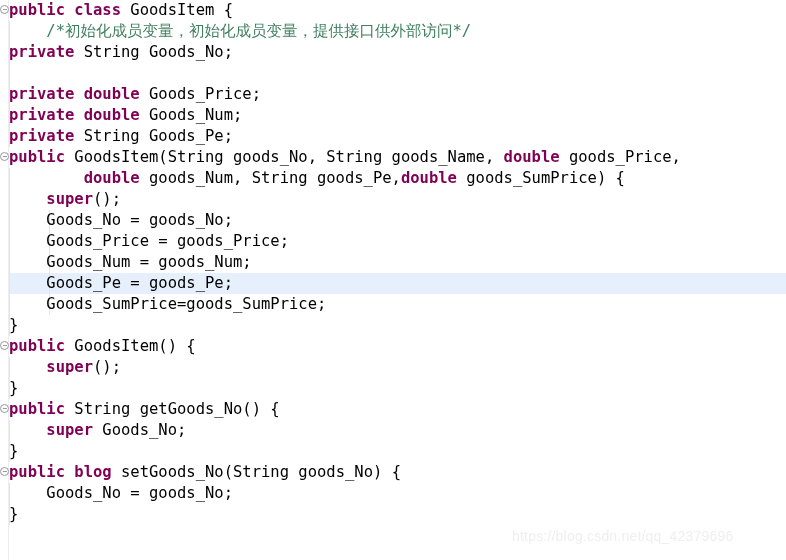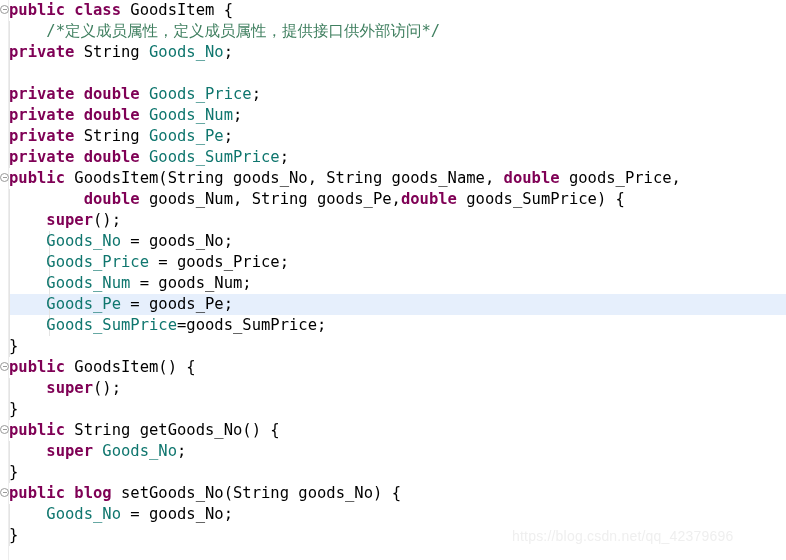--- a/index.html
+++ b/index.html
@@ -91,21 +91,21 @@
     position: absolute;
     top: 0;
     width: 1px;
     height: 21px;
     background: #e4e4e4;
     z-index: 1;
   }
 
   
   .kw   { color: #7f0055; font-weight: bold; }
-  .fld  { color: #0f766e; }
+  .fld  { color: #000000; }
   .cmt  { color: #3f7f5f; }
   .pln  { color: #000000; }
 
   
   #watermark {
     position: absolute;
     left: 512px;
     top: 528px;
     font-family: "Liberation Sans", sans-serif;
     font-size: 14px;
@@ -117,27 +117,26 @@
 </style>
 </head>
 <body>
 
 <div id="editor">
 
   <div id="gutter"></div>
 
   <div id="code-area">
       <div class="line"><div class="fold-marker"></div><div class="line-text"><span class="kw">public</span><span class="pln"> </span><span class="kw">class</span><span class="pln"> GoodsItem {</span></div></div>
-      <div class="line"><div class="indent-guide" style="left: 9px;"></div><div class="line-text"><span class="cmt">    /*定义成员属性，定义成员属性，提供接口供外部访问*/</span></div></div>
+      <div class="line"><div class="indent-guide" style="left: 9px;"></div><div class="line-text"><span class="cmt">    /*初始化成员变量，初始化成员变量，提供接口供外部访问*/</span></div></div>
       <div class="line"><div class="indent-guide" style="left: 9px;"></div><div class="line-text"><span class="kw">private</span><span class="pln"> String </span><span class="fld">Goods_No</span><span class="pln">;</span></div></div>
       <div class="line"><div class="indent-guide" style="left: 9px;"></div></div>
       <div class="line"><div class="indent-guide" style="left: 9px;"></div><div class="line-text"><span class="kw">private</span><span class="pln"> </span><span class="kw">double</span><span class="pln"> </span><span class="fld">Goods_Price</span><span class="pln">;</span></div></div>
       <div class="line"><div class="indent-guide" style="left: 9px;"></div><div class="line-text"><span class="kw">private</span><span class="pln"> </span><span class="kw">double</span><span class="pln"> </span><span class="fld">Goods_Num</span><span class="pln">;</span></div></div>
       <div class="line"><div class="indent-guide" style="left: 9px;"></div><div class="line-text"><span class="kw">private</span><span class="pln"> String </span><span class="fld">Goods_Pe</span><span class="pln">;</span></div></div>
-      <div class="line"><div class="indent-guide" style="left: 9px;"></div><div class="line-text"><span class="kw">private</span><span class="pln"> </span><span class="kw">double</span><span class="pln"> </span><span class="fld">Goods_SumPrice</span><span class="pln">;</span></div></div>
       <div class="line"><div class="fold-marker"></div><div class="line-text"><span class="kw">public</span><span class="pln"> GoodsItem(String goods_No, String goods_Name, </span><span class="kw">double</span><span class="pln"> goods_Price,</span></div></div>
       <div class="line"><div class="indent-guide" style="left: 9px;"></div><div class="line-text"><span class="pln">        </span><span class="kw">double</span><span class="pln"> goods_Num, String goods_Pe,</span><span class="kw">double</span><span class="pln"> goods_SumPrice) {</span></div></div>
       <div class="line"><div class="indent-guide" style="left: 9px;"></div><div class="line-text"><span class="pln">    </span><span class="kw">super</span><span class="pln">();</span></div></div>
       <div class="line"><div class="indent-guide" style="left: 9px;"></div><div class="indent-guide" style="left: 49px;"></div><div class="line-text"><span class="pln">    </span><span class="fld">Goods_No</span><span class="pln"> = goods_No;</span></div></div>
       <div class="line"><div class="indent-guide" style="left: 9px;"></div><div class="indent-guide" style="left: 49px;"></div><div class="line-text"><span class="pln">    </span><span class="fld">Goods_Price</span><span class="pln"> = goods_Price;</span></div></div>
       <div class="line"><div class="indent-guide" style="left: 9px;"></div><div class="indent-guide" style="left: 49px;"></div><div class="line-text"><span class="pln">    </span><span class="fld">Goods_Num</span><span class="pln"> = goods_Num;</span></div></div>
       <div class="line current"><div class="indent-guide" style="left: 9px;"></div><div class="indent-guide" style="left: 49px;"></div><div class="line-text"><span class="pln">    </span><span class="fld">Goods_Pe</span><span class="pln"> = goods_Pe;</span></div></div>
       <div class="line"><div class="indent-guide" style="left: 9px;"></div><div class="indent-guide" style="left: 49px;"></div><div class="line-text"><span class="pln">    </span><span class="fld">Goods_SumPrice</span><span class="pln">=goods_SumPrice;</span></div></div>
       <div class="line"><div class="indent-guide" style="left: 9px;"></div><div class="line-text"><span class="pln">}</span></div></div>
       <div class="line"><div class="fold-marker"></div><div class="line-text"><span class="kw">public</span><span class="pln"> GoodsItem() {</span></div></div>

